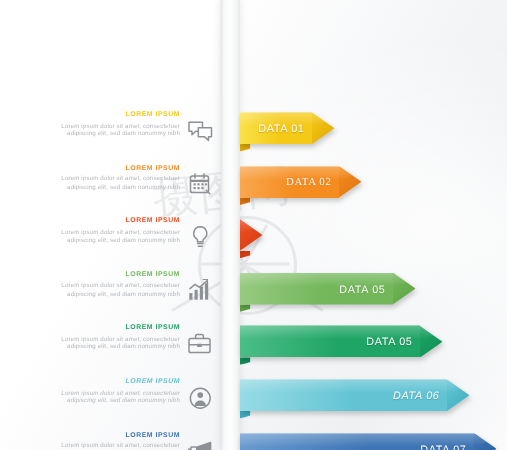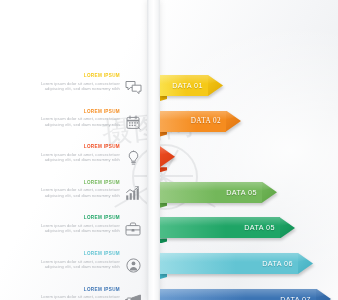--- a/index.html
+++ b/index.html
@@ -273,21 +273,21 @@
           </svg>
         </div>
         <div class="tail" style="top: 25px; background: rgb(14, 142, 84);"></div>
         <div class="arrow">
           <div class="abody" style="width: 120px; background: linear-gradient(90deg, rgb(76, 189, 135) 0%, rgb(31, 165, 102) 55%, rgb(31, 165, 102) 100%);">
             <span>DATA 05</span>
           </div>
           <div class="ahead" style="background: linear-gradient(135deg, rgb(31, 165, 102) 0%, rgb(14, 142, 84) 100%);"></div>
         </div>
       </div>
-      <div class="row" style="top: 209px;">
+      <div class="row" style="top: 209px; font-style: italic;">
         <div class="txtblock">
           <p class="rowhead" style="color: rgb(98, 196, 211);">LOREM IPSUM</p>
           <p class="rowbody">Lorem ipsum dolor sit amet, consectetuer</p>
           <p class="rowbody">adipiscing elit, sed diam nonummy nibh</p>
         </div>
         <div class="iconbox">
           <svg width="15" height="15" viewBox="0 0 15 15" fill="none" stroke="currentColor" stroke-width="1">
             <circle cx="7.5" cy="7.5" r="6.6"></circle>
             <circle cx="7.5" cy="5.4" r="1.9" fill="currentColor" stroke="none"></circle>
             <path d="M3.6 12.6c.3-2.4 2-3.6 3.9-3.6s3.6 1.2 3.9 3.6" fill="currentColor" stroke="none"></path>

